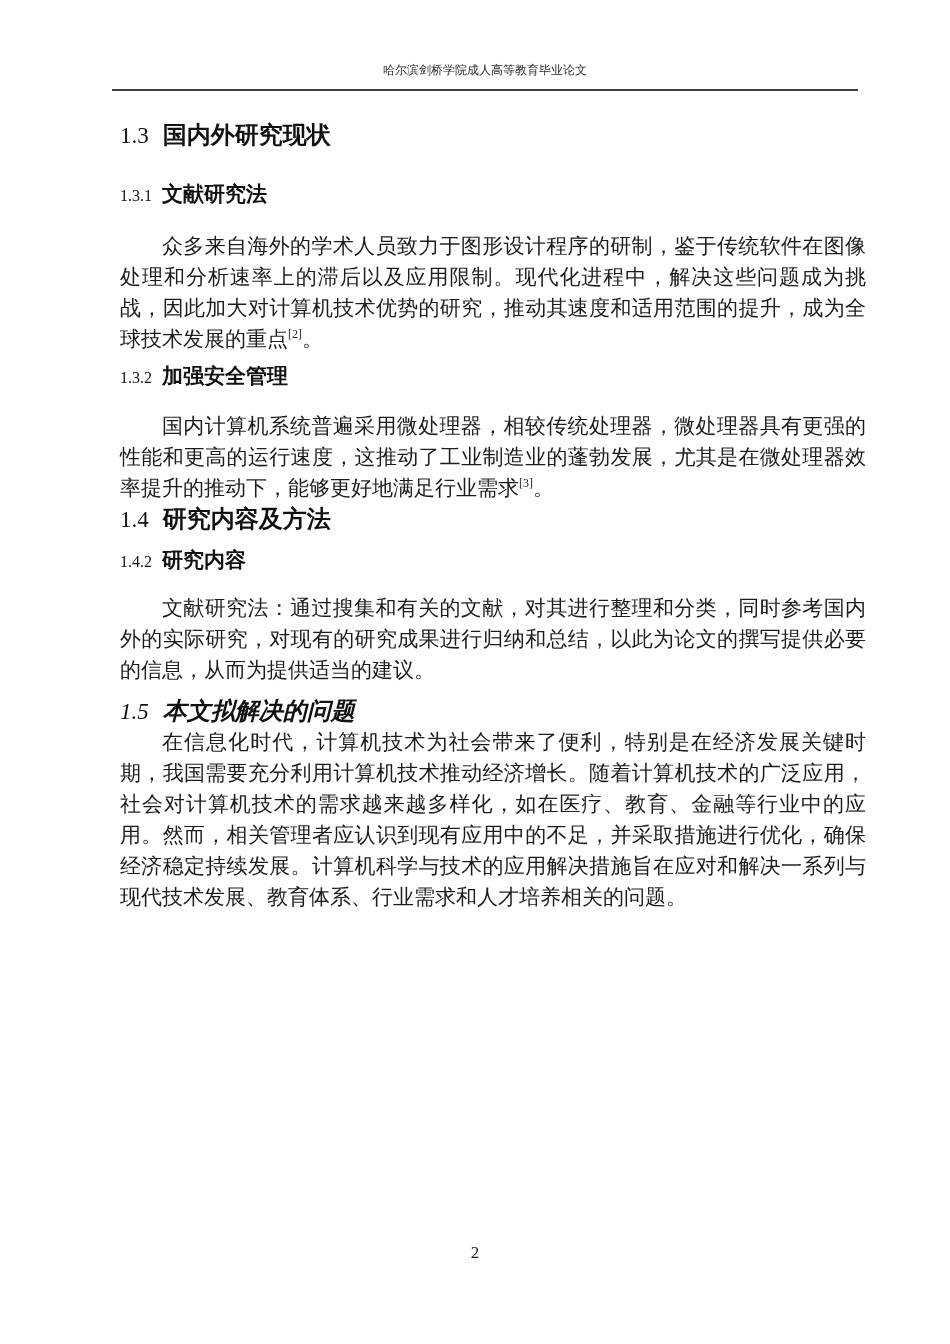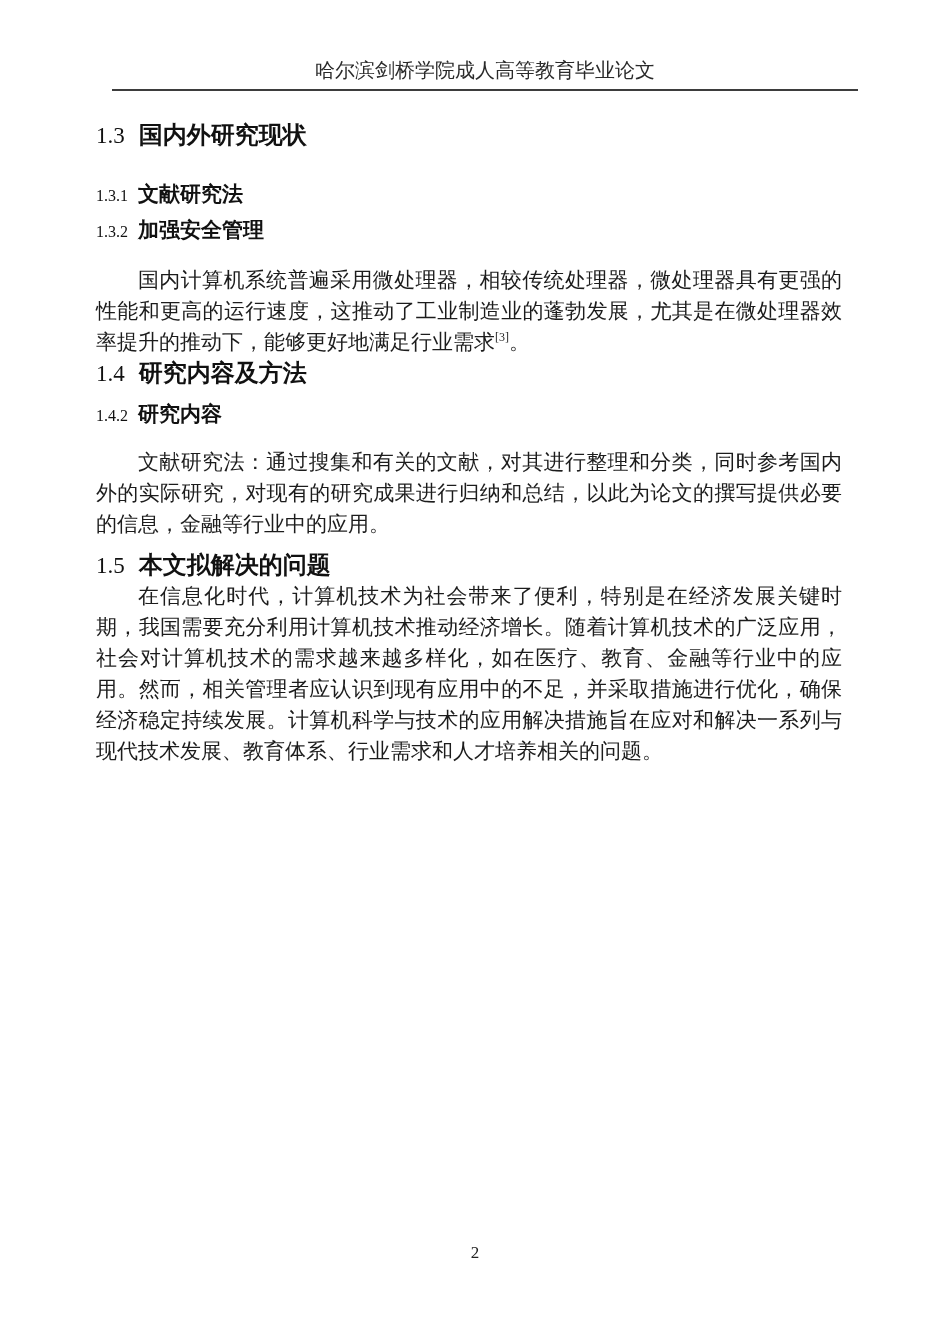--- a/index.html
+++ b/index.html
@@ -13,30 +13,30 @@
     overflow: hidden;
     font-family: "Liberation Serif", "DejaVu Serif", serif;
     color: #1c1c1c;
   }
   .header {
     position: absolute;
     top: 60px;
     left: 112px;
     width: 746px;
     text-align: center;
-    font-size: 20px;
+    font-size: 12px;
     line-height: 20px;
     color: #2a2a2a;
     border-bottom: 2px solid #3d3d3d;
     padding-bottom: 9px;
   }
   .content {
     position: absolute;
     top: 120px;
-    left: 96px;
+    left: 120px;
     width: 746px;
   }
   h1, h2 {
     font-weight: bold;
     color: #111;
     display: block;
   }
   h1 { font-size: 24px; line-height: 30px; }
   h2 { font-size: 21px; line-height: 26px; }
   .h-num {
@@ -63,21 +63,21 @@
   
   .h131 { margin-top: 30px; }
   .p131 { margin-top: 22px; }
   .h132 { margin-top: 8px; }
   .p132 { margin-top: 20px; }
   .h14  { margin-top: 0; }
   .h141 { margin-top: 14px; }
   .p141 { margin-top: 24px; }
   .h142 { margin-top: 12px; }
   .p142 { margin-top: 18px; }
-  .h15  { margin-top: 10px; }
+  .h15  { margin-top: 10px; font-style: italic; }
   .p15  { }
   .page-number {
     position: absolute;
     top: 1243px;
     left: 0;
     width: 100%;
     text-align: center;
     font-size: 17px;
     color: #222;
   }
@@ -90,32 +90,33 @@
   <div class="header">
     <span>哈尔滨剑桥学院成人高等教育毕业论文</span>
   </div>
 
   <div class="content">
 
     <h1 class="h13"><span class="h-num">1.3</span><span class="h-text">国内外研究现状</span></h1>
 
     <h2 class="h131"><span class="h-num">1.3.1</span><span class="h-text">文献研究法</span></h2>
 
+    <p class="p131"><span>众多来自海外的学术人员致力于图形设计程序的研制，鉴于传统软件在图像处理和分析速率上的滞后以及应用限制。现代化进程中，解决这些问题成为挑战，因此加大对计算机技术优势的研究，推动其速度和适用范围的提升，成为全球技术发展的重点</span><sup>[2]</sup><span>。</span></p>
 
     <h2 class="h132"><span class="h-num">1.3.2</span><span class="h-text">加强安全管理</span></h2>
 
     <p class="p132"><span>国内计算机系统普遍采用微处理器，相较传统处理器，微处理器具有更强的性能和更高的运行速度，这推动了工业制造业的蓬勃发展，尤其是在微处理器效率提升的推动下，能够更好地满足行业需求</span><sup>[3]</sup><span>。</span></p>
 
     <h1 class="h14"><span class="h-num">1.4</span><span class="h-text">研究内容及方法</span></h1>
 
 
 
     <h2 class="h142"><span class="h-num">1.4.2</span><span class="h-text">研究内容</span></h2>
 
-    <p class="p142">文献研究法：通过搜集和有关的文献，对其进行整理和分类，同时参考国内外的实际研究，对现有的研究成果进行归纳和总结，以此为论文的撰写提供必要的信息，金融等行业中的应用。</p>
+    <p class="p142">文献研究法：通过搜集和有关的文献，对其进行整理和分类，同时参考国内外的实际研究，对现有的研究成果进行归纳和总结，以此为论文的撰写提供必要的信息，从而为提供适当的建议。</p>
 
     <h1 class="h15"><span class="h-num">1.5</span><span class="h-text">本文拟解决的问题</span></h1>
 
     <p class="p15">在信息化时代，计算机技术为社会带来了便利，特别是在经济发展关键时期，我国需要充分利用计算机技术推动经济增长。随着计算机技术的广泛应用，社会对计算机技术的需求越来越多样化，如在医疗、教育、金融等行业中的应用。然而，相关管理者应认识到现有应用中的不足，并采取措施进行优化，确保经济稳定持续发展。计算机科学与技术的应用解决措施旨在应对和解决一系列与现代技术发展、教育体系、行业需求和人才培养相关的问题。</p>
 
   </div>
 
   <div class="page-number">2</div>
 
 </div>

